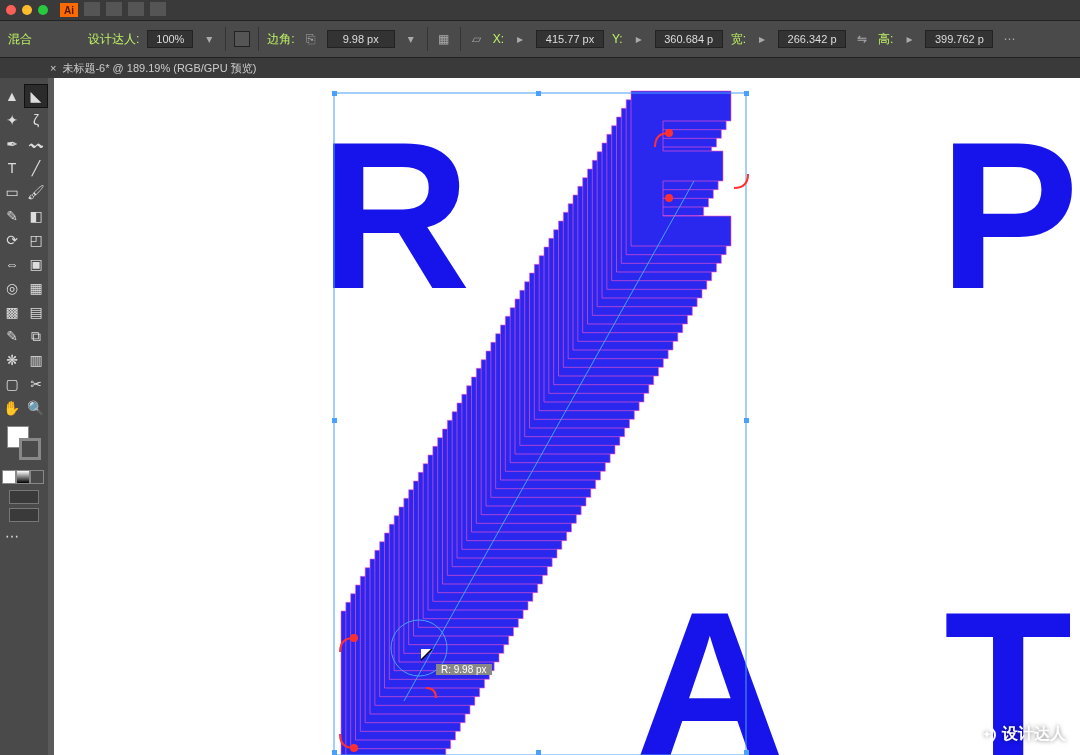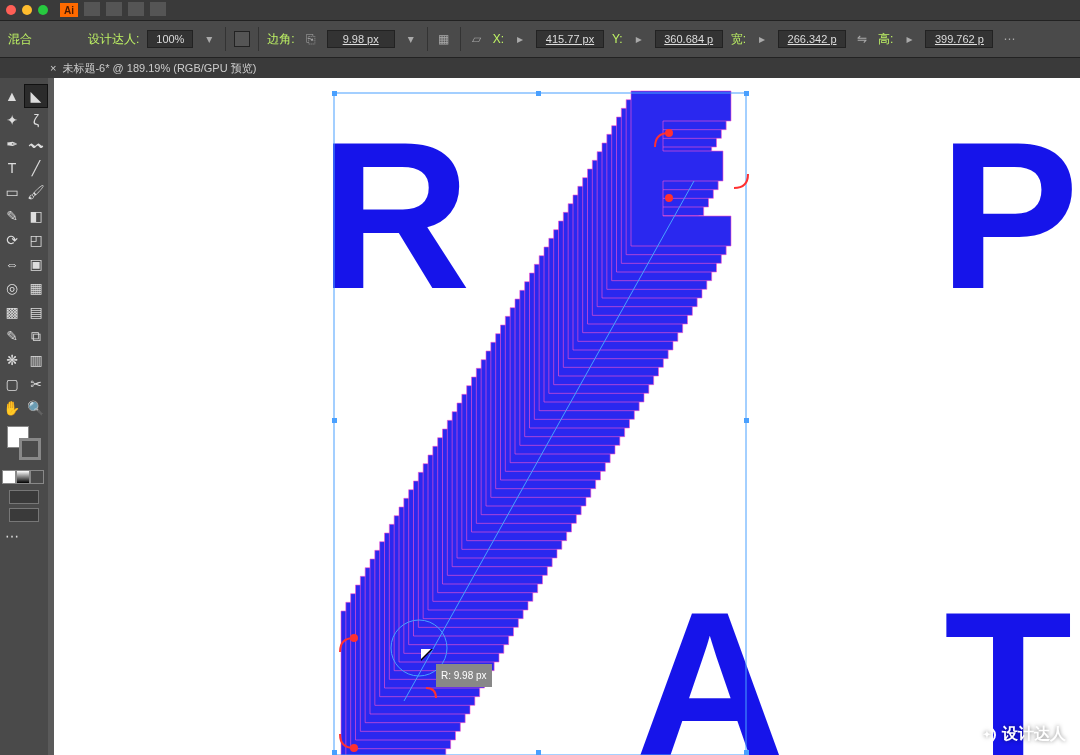--- a/index.html
+++ b/index.html
@@ -10,21 +10,21 @@
   .dot { width:10px; height:10px; border-radius:50%; }
   .dot.r{background:#ff5f56;} .dot.y{background:#ffbd2e;} .dot.g{background:#27c93f;}
   .ai-badge{ margin-left:6px; width:18px; height:14px; background:#ff6a00; color:#4b1a00; font-weight:700; font-size:10px; display:flex; align-items:center; justify-content:center;}
   .tb-spacer{flex:1;}
   .tb-icons span{display:inline-block; width:16px; height:14px; background:#555; margin-right:3px;}
 
   
   .controlbar { height:38px; display:flex; align-items:center; padding:0 8px; background:#4a4a4a; border-top:1px solid #222; border-bottom:1px solid #222; gap:8px; font-size:12px;}
   .cb-label{color:#bef264;}
   .cb-input{ background:#333; color:#ddd; border:1px solid #222; height:18px; padding:0 4px; font-size:11px; text-align:center; }
-  .cb-input.w40{width:46px;} .cb-input.w60{width:68px;text-decoration:underline;}
+  .cb-input.w40{width:46px;} .cb-input.w60{width:68px;}
   .cb-ico{ width:16px;height:16px; display:flex;align-items:center;justify-content:center; color:#aaa;}
   .sep{width:1px;height:24px;background:#333;}
   .chip{width:16px;height:16px;background:#555;border:1px solid #222;}
 
   
   .tabbar{height:20px; display:flex; align-items:center; padding-left:50px; color:#ccc; font-size:11px; background:#3a3a3a;}
   .tabbar .x{margin-right:6px;}
 
   
   .workspace{ position:absolute; left:0; top:78px; right:0; bottom:0; display:flex;}
@@ -38,21 +38,21 @@
   .fillstroke .fbox{position:absolute;left:0;top:0;width:22px;height:22px;background:#fff;border:1px solid #888;}
   .fillstroke .sbox{position:absolute;right:0;bottom:0;width:22px;height:22px;border:3px solid #888;background:#4a4a4a;}
   .mini{width:30px;height:14px;margin:2px auto;border:1px solid #777;background:#3a3a3a;}
 
   
   .canvas-wrap{ flex:1; background:#5a5a5a; position:relative;}
   .paper{ position:absolute; left:6px; top:0px; right:0px; bottom:0px; background:#fff;}
   svg.scene{ position:absolute; left:6px; top:0; width:calc(100% - 6px); height:100%; }
 
   
-  .tip{ position:absolute; left:388px; top:586px; background:#888; color:#fff; padding:6px 5px; font-size:10px;}
+  .tip{ position:absolute; left:388px; top:586px; background:#888; color:#fff; padding:0 5px; font-size:10px;}
   .cursor-arrow{position:absolute; left:370px; top:569px; width:14px;height:14px;}
   .cursor-arrow:before{content:"";position:absolute;left:3px;top:2px;border:6px solid transparent;border-left-color:#000;border-top-color:#000;}
   .cursor-arrow:after{content:"";position:absolute;left:3px;top:2px;border:5px solid transparent;border-left-color:#fff;border-top-color:#fff;}
 
   .watermark{ position:absolute; right:14px; bottom:10px; color:#fff; font-size:16px; font-weight:600; display:flex; align-items:center; gap:6px; text-shadow:0 0 4px rgba(0,0,0,.5);}
   .watermark .w-icon{width:18px;height:18px;border-radius:50%;border:2px solid #fff;display:flex;align-items:center;justify-content:center;font-size:10px;}
 </style>
 </head>
 <body>
 

